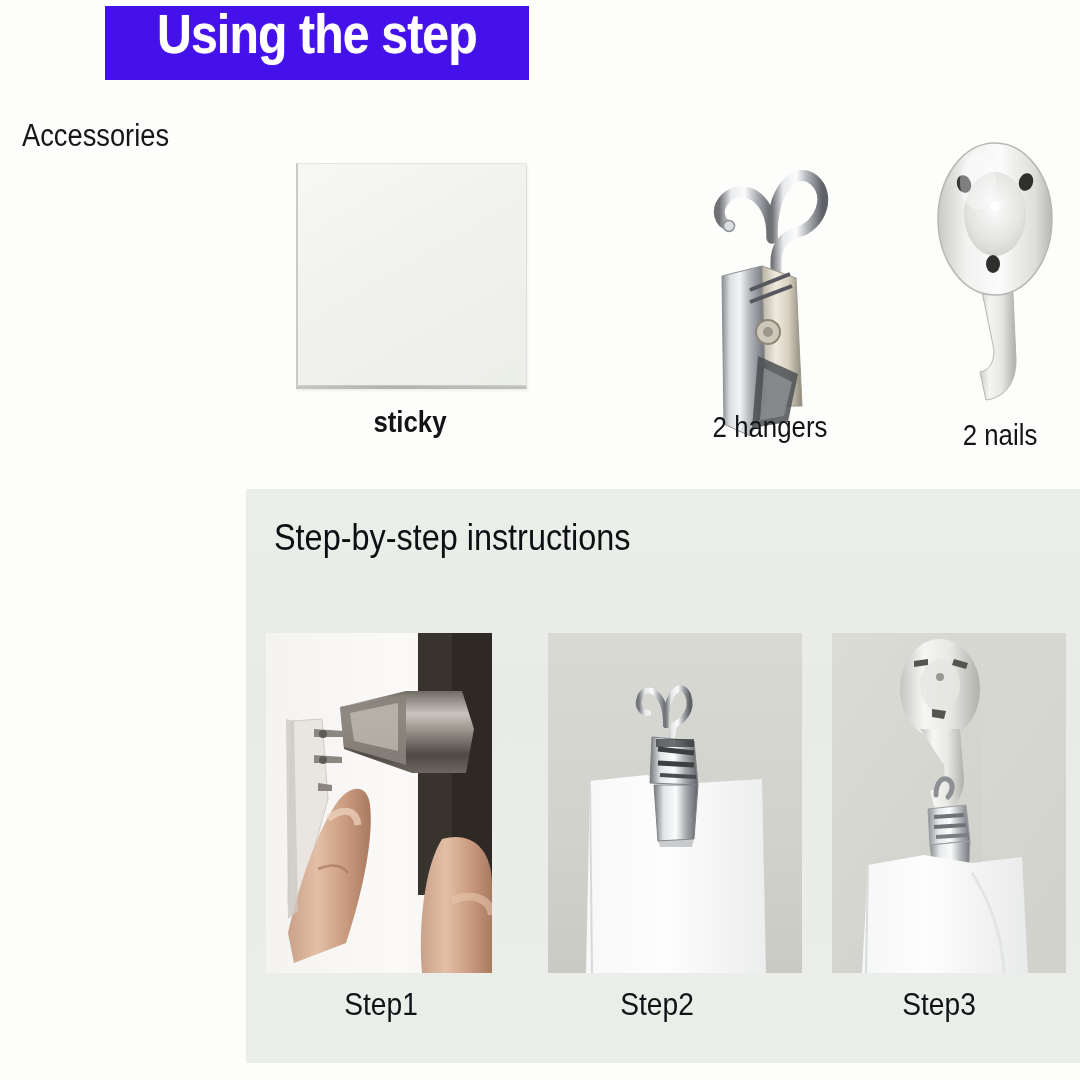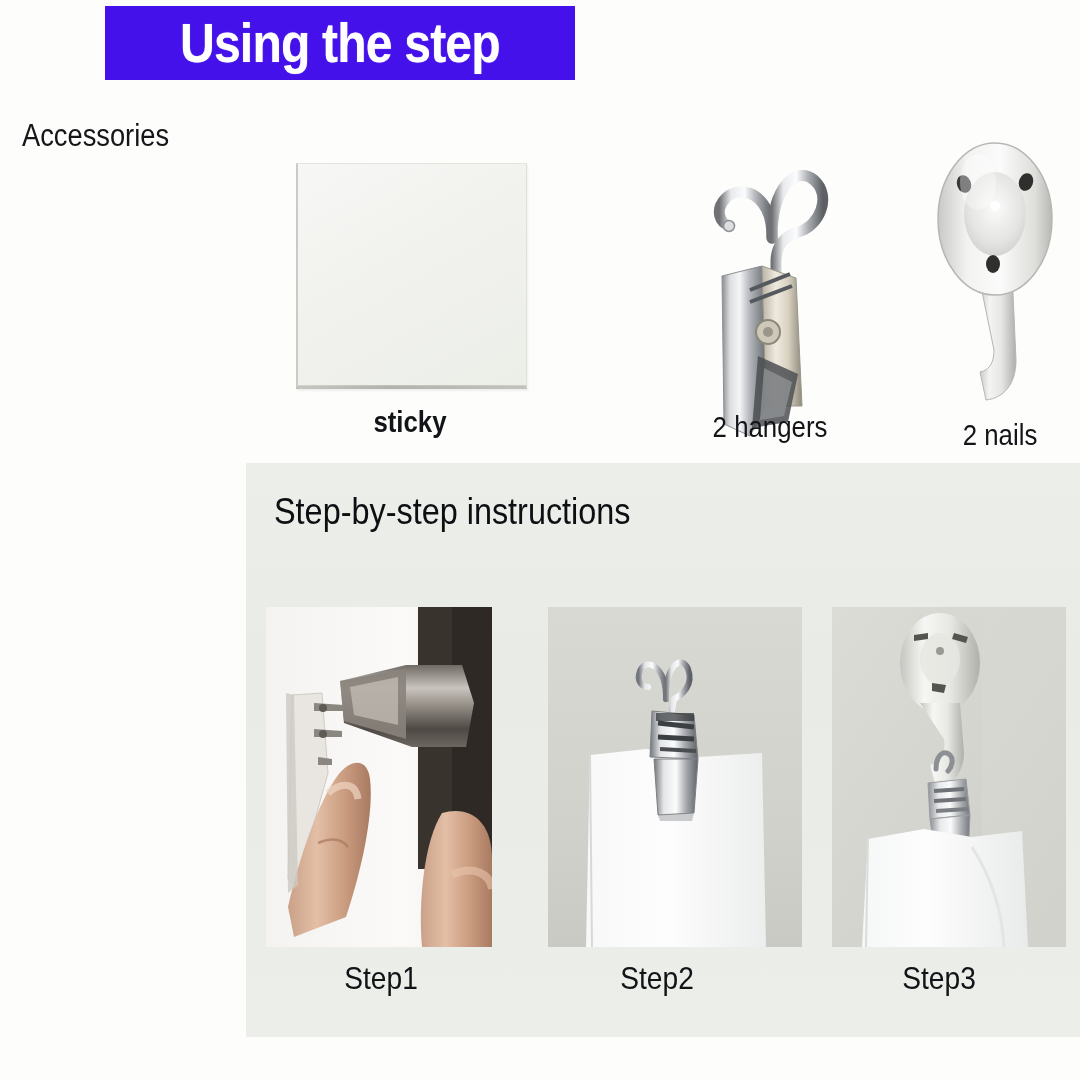--- a/index.html
+++ b/index.html
@@ -7,23 +7,23 @@
     width:1080px;height:1080px;
     background:#fdfdfb;
     font-family:"Liberation Sans", sans-serif;
     overflow:hidden;
     position:relative;
   }
   .page{position:absolute;inset:0;background:#fdfdfb;}
 
   
   .title-banner{
-    position:absolute;left:105px;top:6px;width:470px;height:74px;
+    position:absolute;left:105px;top:6px;width:424px;height:74px;
     background:#4411ea;
-    display:flex;align-items:center;justify-content:center;
+    display:flex;align-items:flex-start;justify-content:center;
   }
   .title-banner .title-text{
     color:#ffffff;
     font-size:56px;
     font-weight:bold;
     letter-spacing:-1px;
     transform:scaleX(.86);
     white-space:nowrap;
     line-height:1;
     text-shadow:0 0 1px rgba(255,255,255,.6);
@@ -64,21 +64,21 @@
   }
 
   
   .hanger{position:absolute;left:640px;top:6px;width:180px;height:340px;}
 
   
   .nailhook{position:absolute;left:880px;top:22px;width:150px;height:320px;}
 
   
   .instructions-panel{
-    position:absolute;left:246px;top:463px;width:834px;height:574px;
+    position:absolute;left:246px;top:489px;width:834px;height:574px;
     background:linear-gradient(180deg,#eceeea 0%,#e9ebe6 35%,#eceee9 100%);
   }
   .panel-heading{
     position:absolute;left:28px;top:28px;
     font-size:36px;color:#0d0f12;
     transform:scaleX(.9);transform-origin:left center;
     white-space:nowrap;
   }
 
   .photos{position:absolute;left:20px;top:144px;width:800px;height:340px;}

